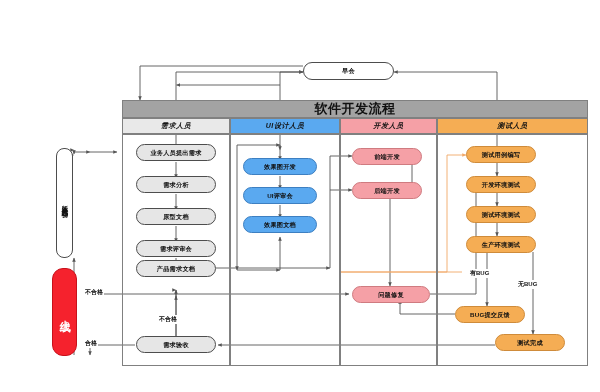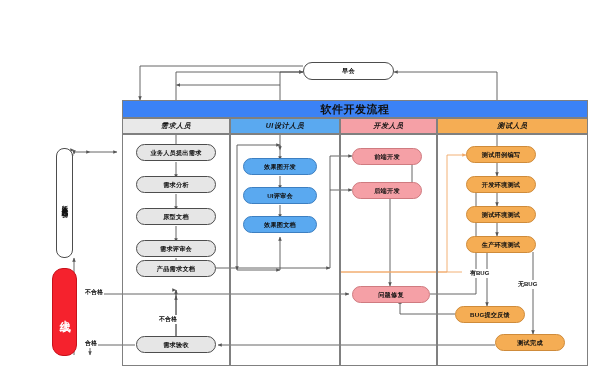--- a/index.html
+++ b/index.html
@@ -27,22 +27,22 @@
   .lanehdr{position:absolute;box-sizing:border-box;border:1px solid #808080;
            display:flex;align-items:center;justify-content:center;
            font-size:7px;font-weight:700;font-style:italic;color:#111;
            letter-spacing:.6px;}
   .h-gray{background:#e9e9e9;}
   .h-blue{background:#5aa9f0;}
   .h-pink{background:#f5a0a6;}
   .h-orange{background:#f5ad54;}
 
   .title{position:absolute;box-sizing:border-box;border:1px solid #808080;
-         background:#3b82f6;display:flex;align-items:center;justify-content:center;
-         font-size:11px;font-weight:700;color:#111;letter-spacing:.5px;}
+         background:#a3a3a3;display:flex;align-items:center;justify-content:center;
+         font-size:13px;font-weight:700;color:#111;letter-spacing:.5px;}
 
   .edgelabel{position:absolute;background:#fff;padding:0 1px;
              font-size:6px;color:#111;font-weight:700;white-space:nowrap;}
 </style>
 </head>
 <body>
 
 <div id="stage">
 
   <svg id="wires" viewBox="0 0 600 392">

